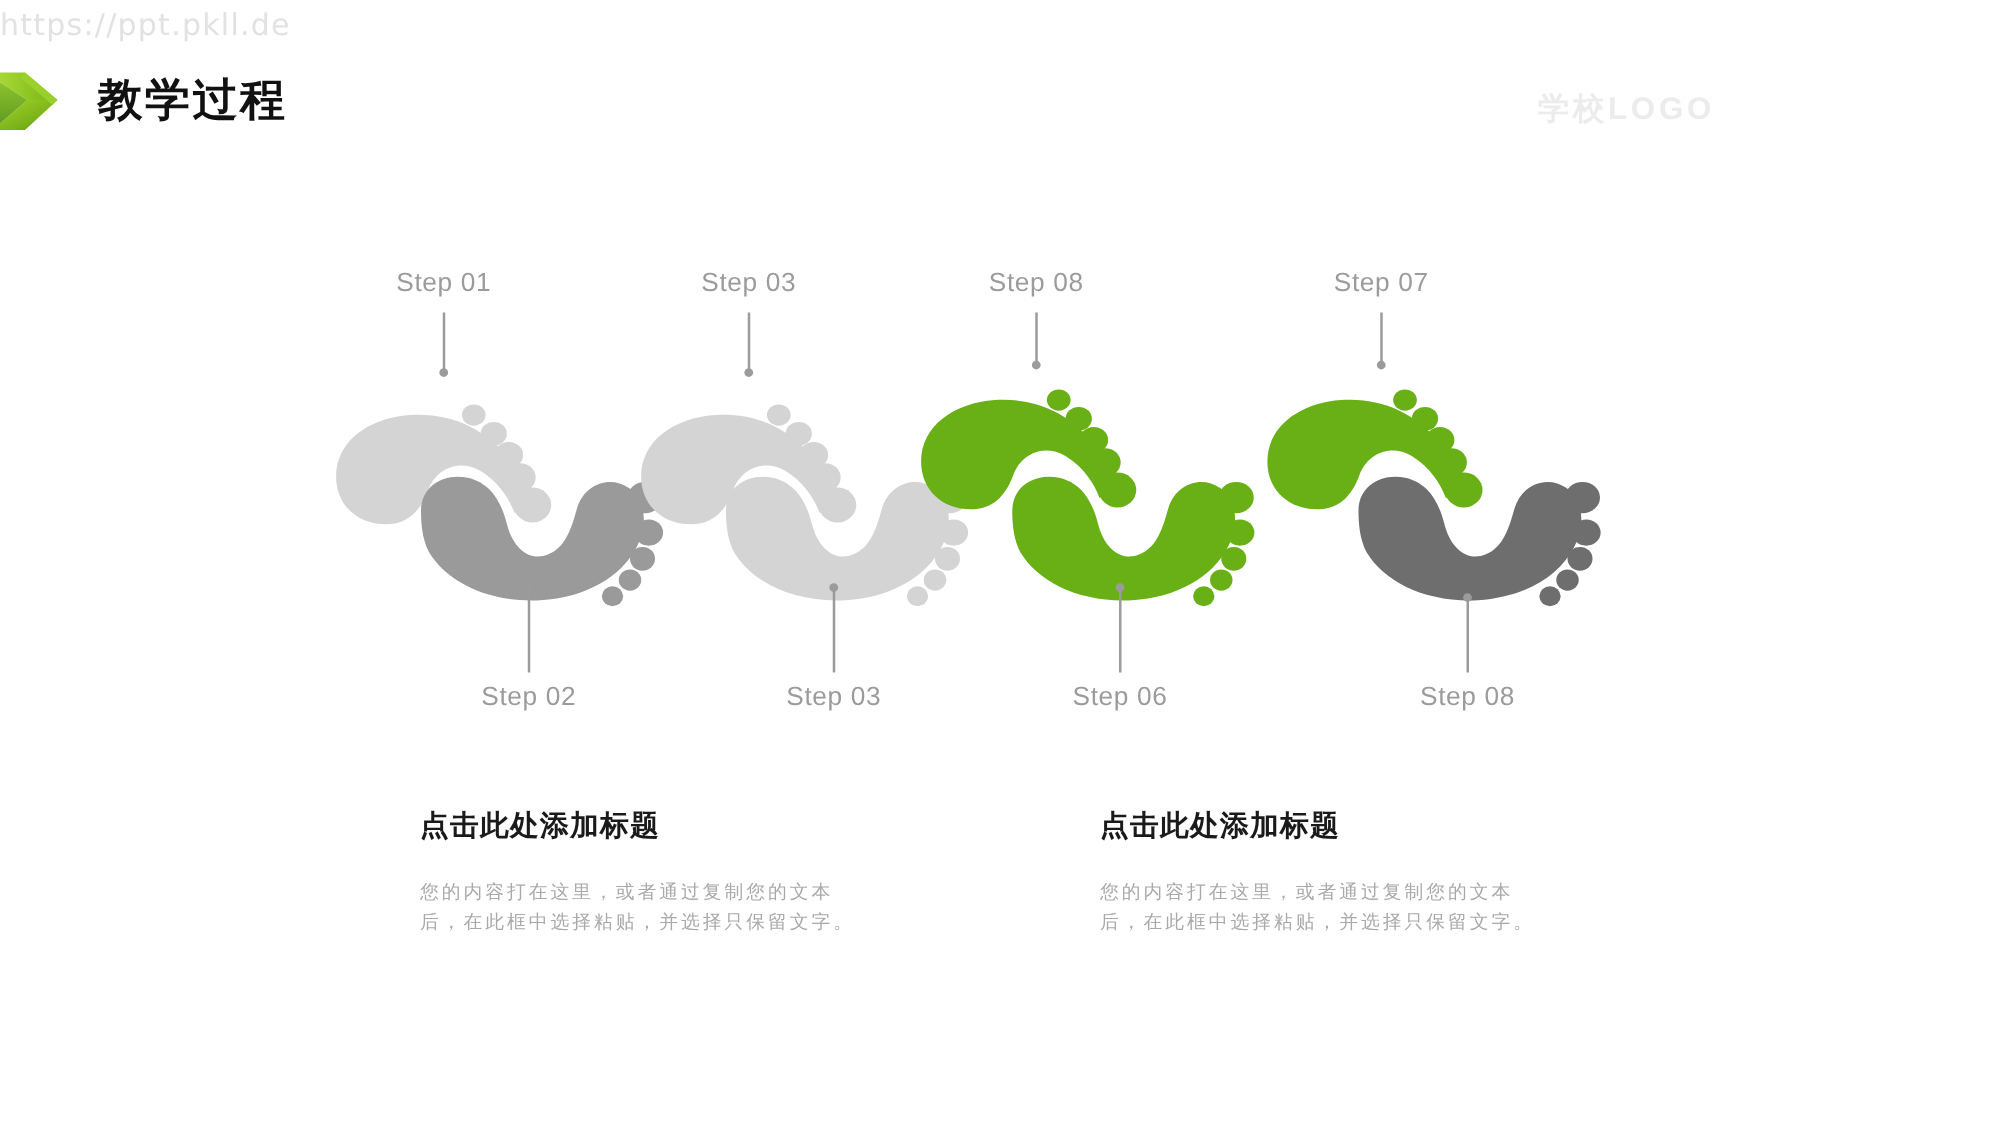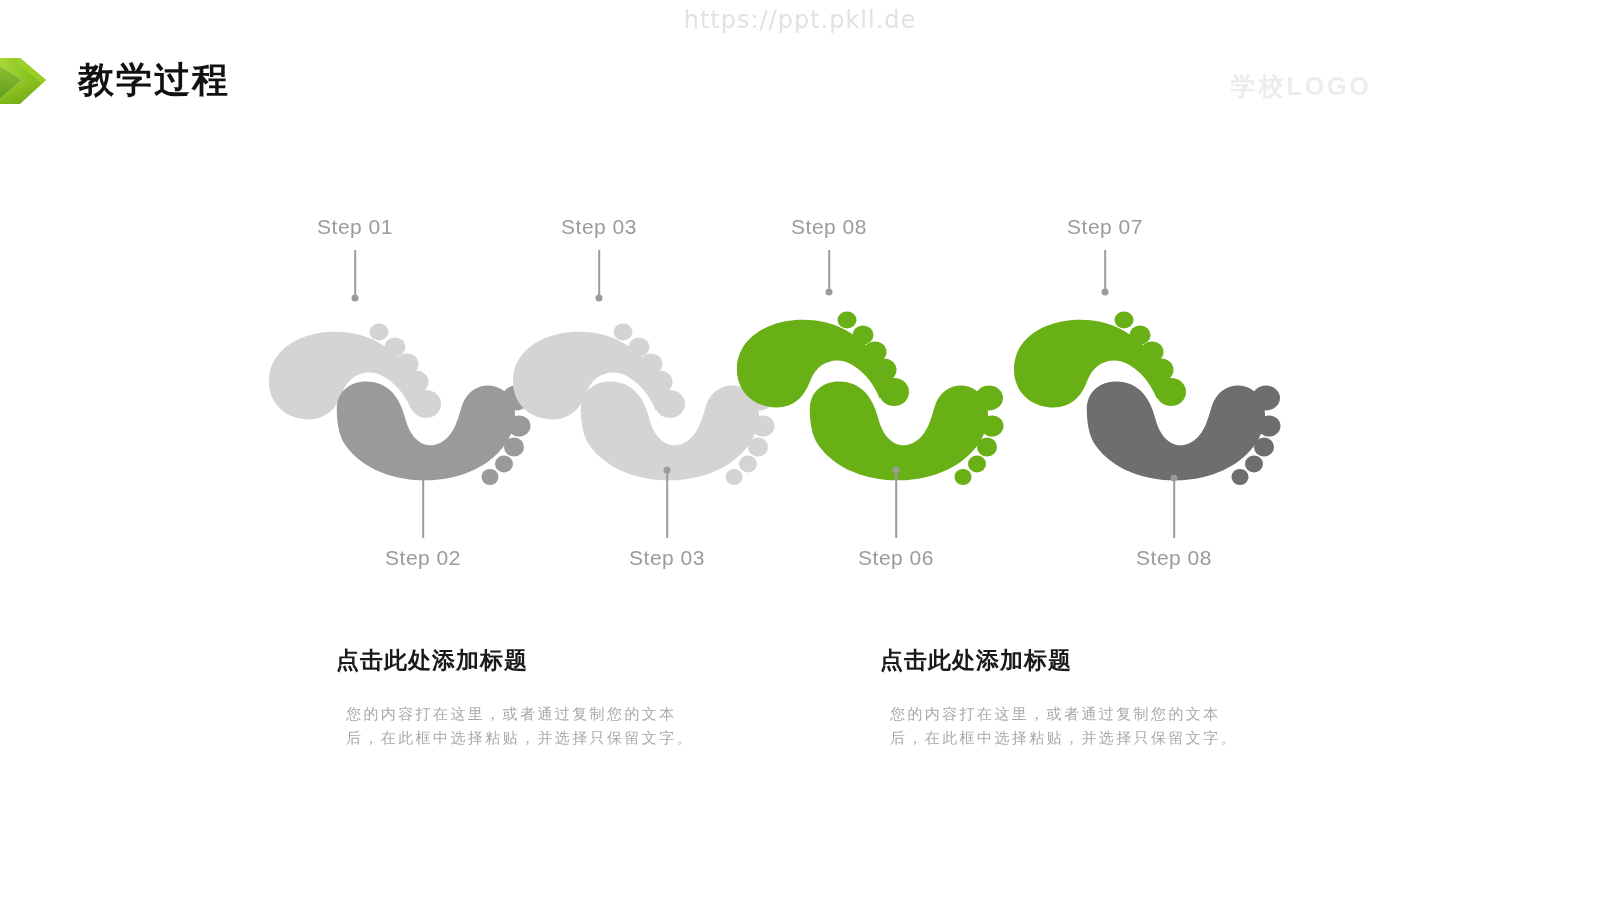--- a/index.html
+++ b/index.html
@@ -15,21 +15,20 @@
     font-family: "Liberation Sans", "DejaVu Sans", sans-serif;
     -webkit-font-smoothing: antialiased;
   }
 
   
   .watermark {
     position: absolute;
     top: 6px;
     left: 0;
     width: 1600px;
-    text-align: center;
     font-size: 24px;
     letter-spacing: 1px;
     color: #e2e2e2;
     font-family: "DejaVu Sans", sans-serif;
     user-select: none;
   }
 
   
   .header {
     position: absolute;
@@ -126,21 +125,21 @@
     color: #1a1a1a;
     letter-spacing: 1px;
     margin: 0 0 26px 0;
     white-space: nowrap;
   }
   .tb-body {
     font-size: 15px;
     color: #a9a9a9;
     letter-spacing: 2.4px;
     line-height: 24px;
-    margin: 10px;
+    margin: 0;
     width: 348px;
   }
 </style>
 </head>
 <body>
 
 <div class="watermark">https://ppt.pkll.de</div>
 
 <div class="header">
   <div class="logo-mark">

